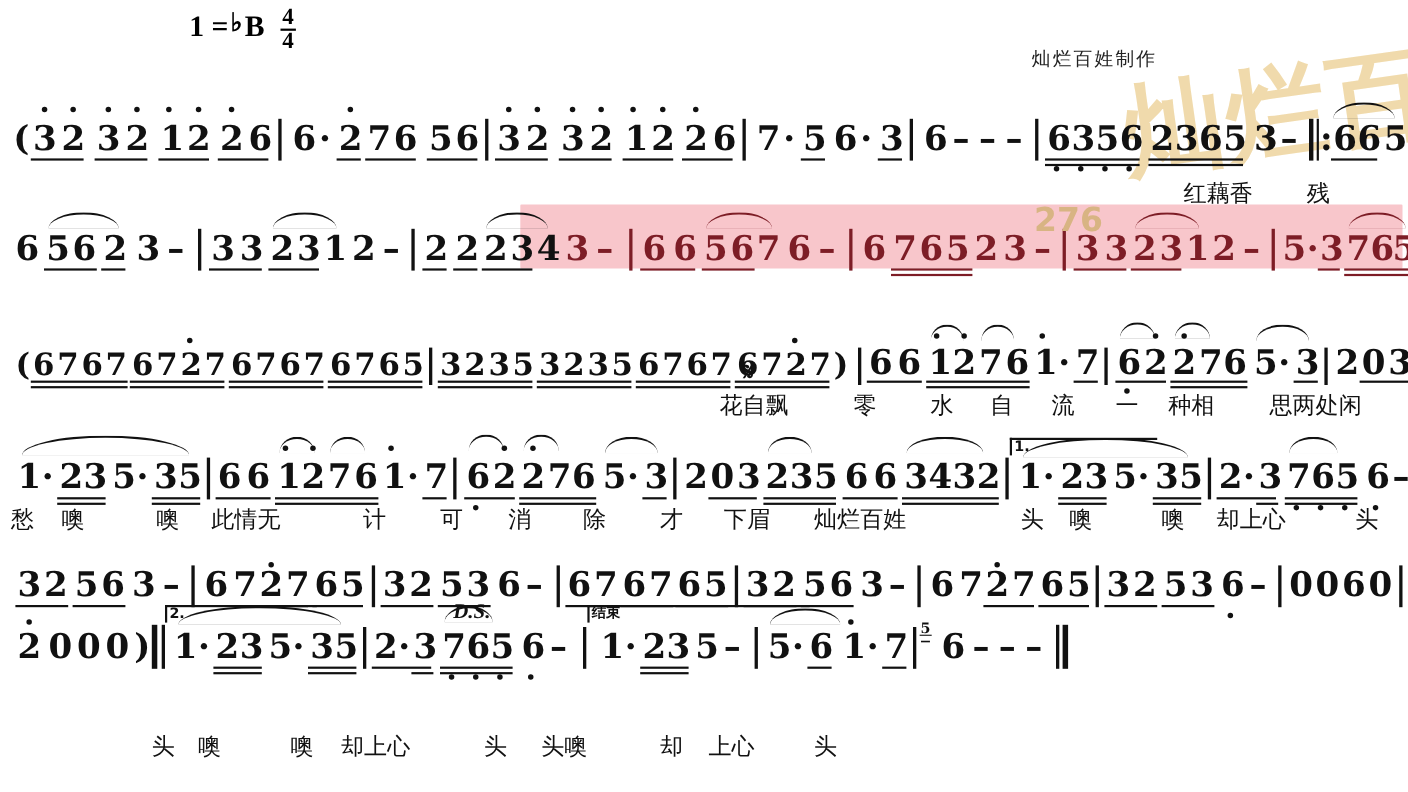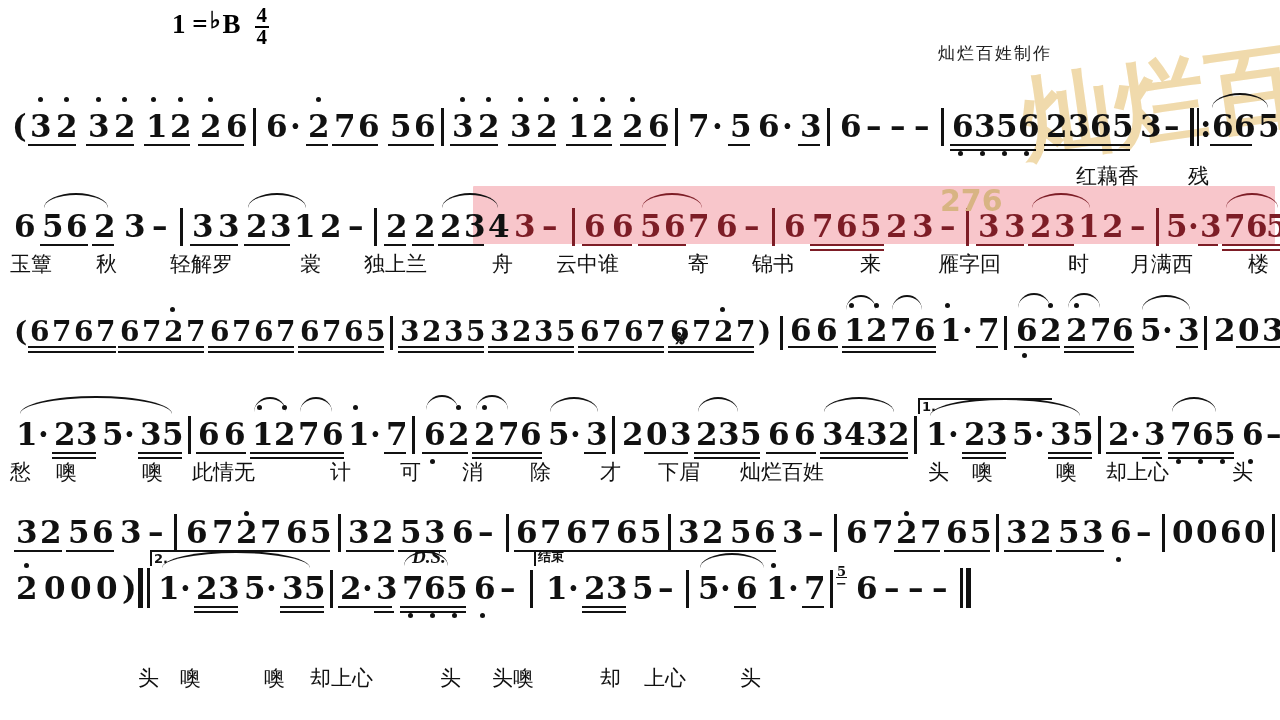--- a/index.html
+++ b/index.html
@@ -309,36 +309,20 @@
       <span class="tok red" style="left:1166px;">5</span>
       <span class="tok red" style="left:1188px;">·</span>
       <span class="tok red" style="left:1200px;">3</span>
       <span class="ul red" style="left:1198px;bottom:4px;width:20px;"></span>
       <span class="tok red" style="left:1224px;">7</span>
       <span class="tok red" style="left:1246px;">6</span>
       <span class="tok red" style="left:1266px;">5</span>
       <span class="ul red" style="left:1222px;bottom:4px;width:60px;"></span>
       <span class="ul red" style="left:1222px;bottom:-1px;width:60px;"></span>
       <span class="slur red" style="left:1226px;bottom:42px;width:52px;"></span>
-    </div>
-    <div class="lyr">
-      <span style="left:10px;">玉簟</span>
-        <span style="left:96px;">秋</span>
-      <span style="left:170px;">轻解罗</span>
-        <span style="left:300px;">裳</span>
-      <span style="left:364px;">独上兰</span>
-        <span style="left:492px;">舟</span>
-      <span style="left:556px;">云中谁</span>
-        <span style="left:688px;">寄</span>
-      <span style="left:752px;">锦书</span>
-        <span style="left:860px;">来</span>
-      <span style="left:938px;">雁字回</span>
-        <span style="left:1068px;">时</span>
-      <span style="left:1130px;">月满西</span>
-        <span style="left:1248px;">楼</span>
     </div>
   </div>
 
   <div class="lyr" style="position:absolute;left:0;top:162px;z-index:5;">
     <span style="left:1076px;">红藕香</span>
       <span style="left:1188px;">残</span>
   </div>
 
   <div class="row" style="top:300px;">
     <div class="notes" style="font-size:28px;">
@@ -432,20 +416,30 @@
       <span class="tok" style="left:1140px;font-size:31px;">5</span>
       <span class="tok" style="left:1162px;font-size:31px;">·</span>
       <span class="tok" style="left:1178px;font-size:31px;">3</span>
       <span class="ul" style="left:1176px;bottom:6px;width:22px;"></span>
       <span class="slur" style="left:1142px;bottom:44px;width:48px;"></span>
       <span class="bar" style="left:1204px;height:34px;"></span>
       <span class="tok" style="left:1214px;font-size:31px;">2</span>
       <span class="tok" style="left:1238px;font-size:31px;">0</span>
       <span class="tok" style="left:1262px;font-size:31px;">3</span>
       <span class="ul" style="left:1236px;bottom:6px;width:44px;"></span>
+    </div>
+    <div class="lyr">
+      <span style="left:654px;">花自飘</span>
+        <span style="left:776px;">零</span>
+      <span style="left:846px;">水</span>
+        <span style="left:900px;">自</span>
+        <span style="left:956px;">流</span>
+      <span style="left:1014px;">一</span>
+        <span style="left:1062px;">种相</span>
+      <span style="left:1154px;">思两处闲</span>
     </div>
   </div>
 
   <div class="row" style="top:404px;">
     <div class="notes">
       <span class="tok" style="left:16px;">1</span>
       <span class="tok" style="left:38px;">·</span>
       <span class="tok" style="left:54px;">2</span>
         <span class="tok" style="left:76px;">3</span>
       <span class="ul" style="left:52px;bottom:4px;width:44px;"></span>

